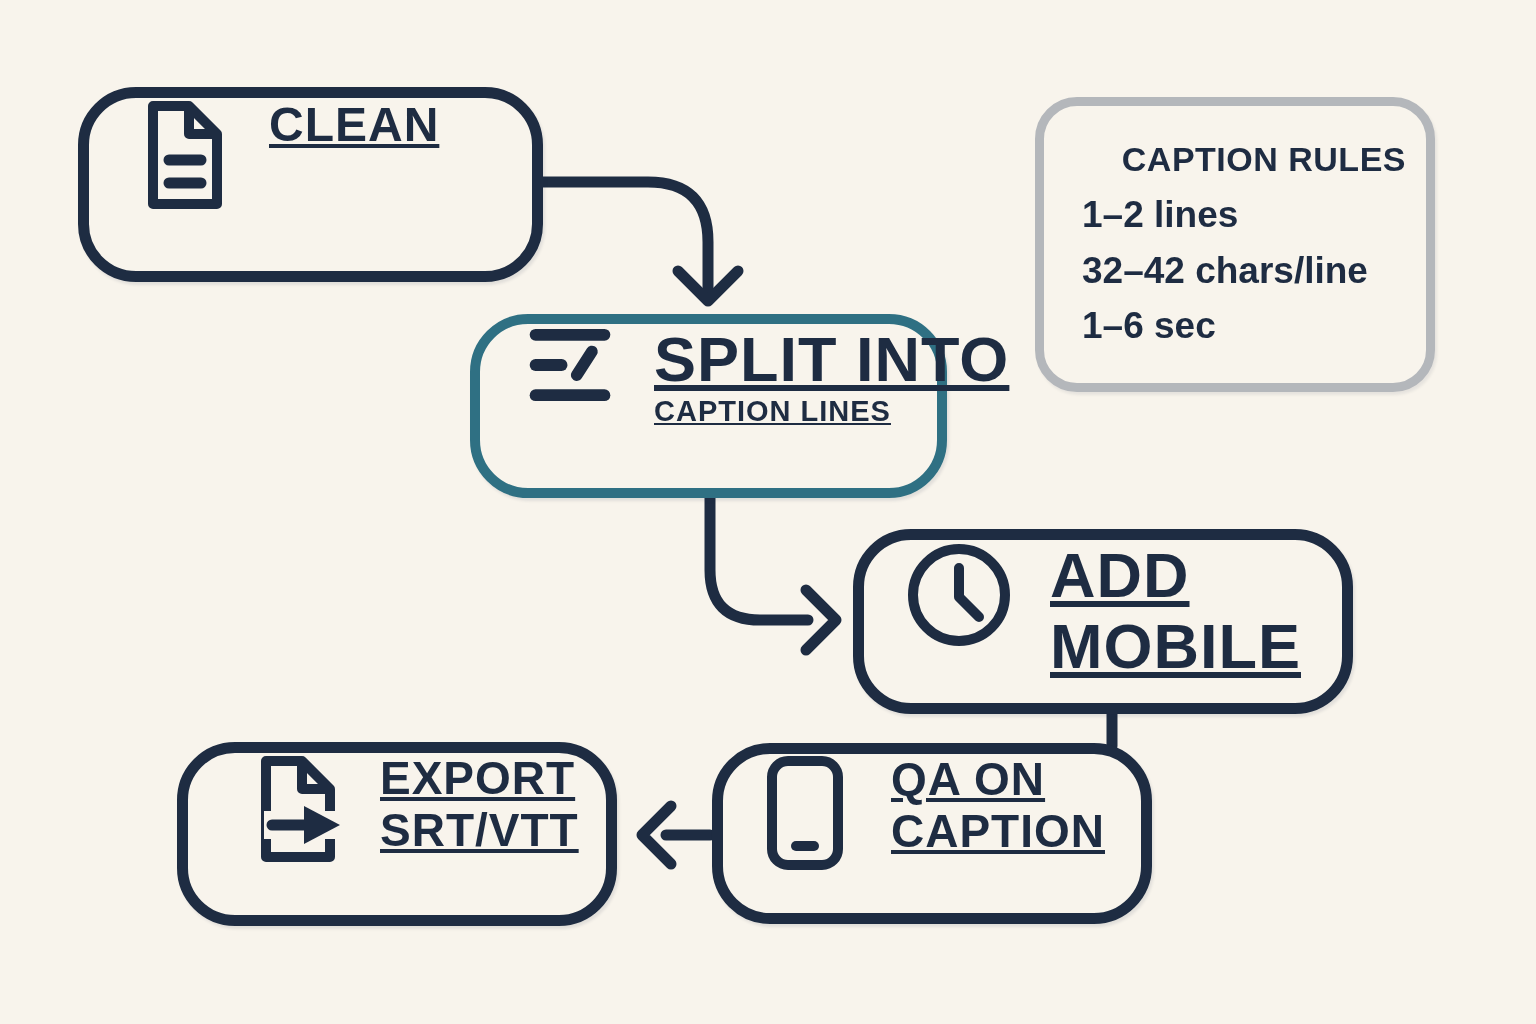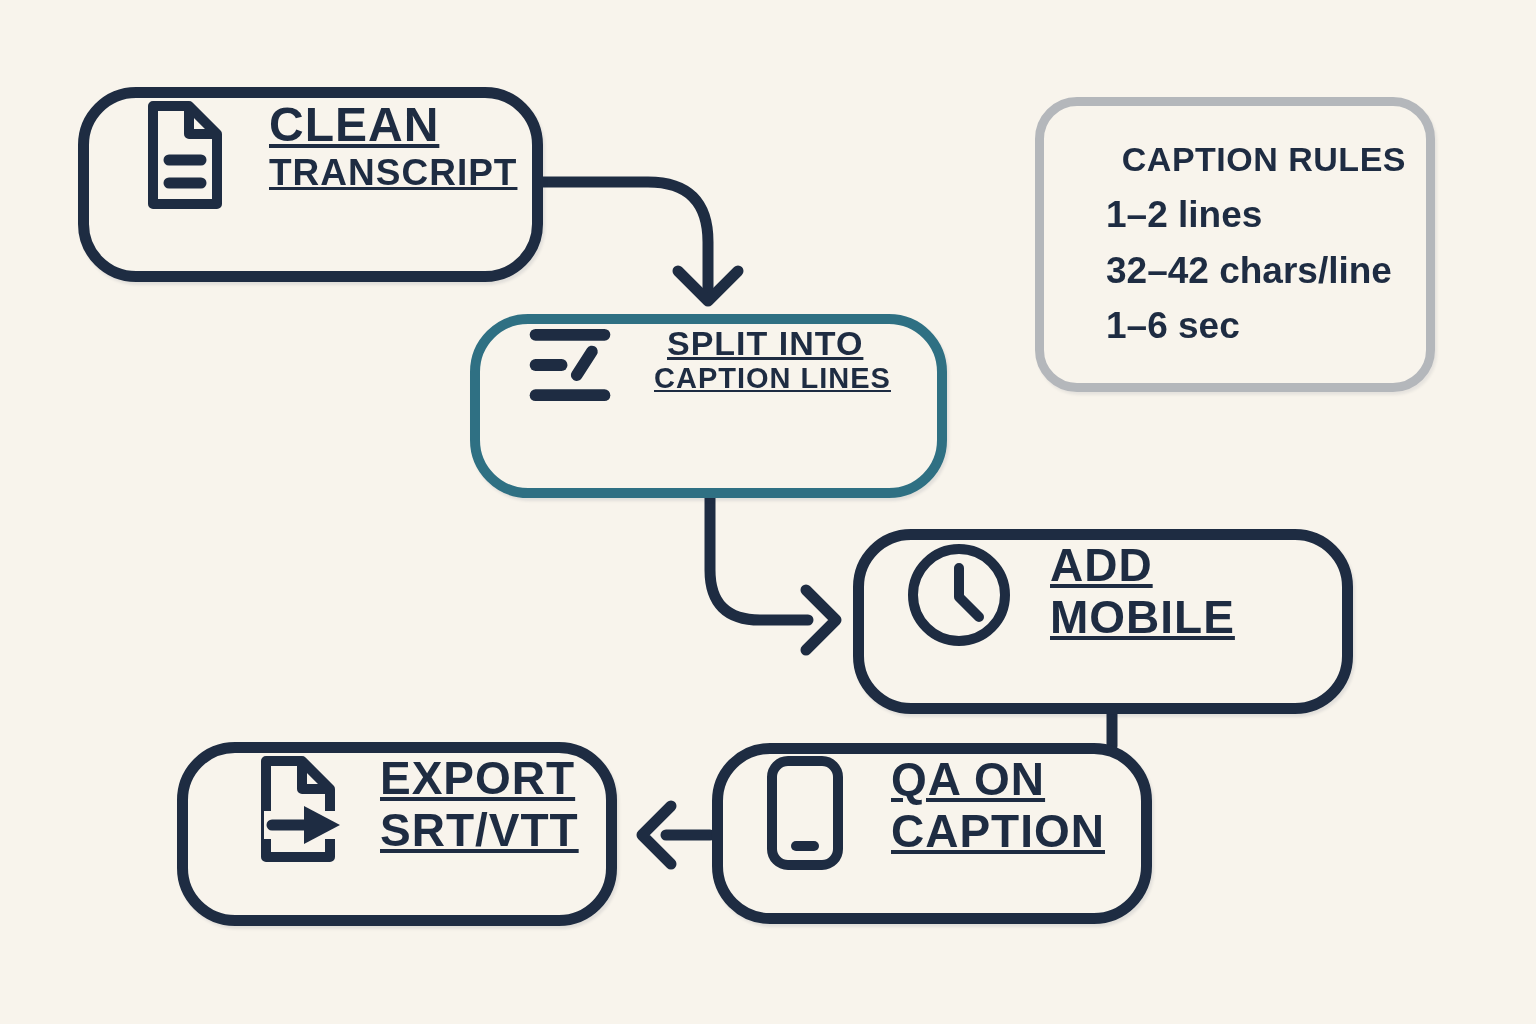--- a/index.html
+++ b/index.html
@@ -24,45 +24,45 @@
   .icon{flex:0 0 auto;display:flex;align-items:center;justify-content:center;color:#1e2c42;}
   .icon svg{display:block;}
 
   
   #node-clean{left:78px;top:87px;width:465px;height:195px;padding-left:44px;gap:36px;}
   #node-clean .t1{font-size:48px;}
   #node-clean .t2{font-size:37px;}
 
   
   #node-split{left:470px;top:314px;width:477px;height:184px;border-color:#2f7083;border-width:10px;padding-left:48px;gap:42px;}
-  #node-split .t1{font-size:34px;margin-left:13px;}
+  #node-split .t1{font-size:63px;}
   #node-split .t2{font-size:29px;}
 
   
   #node-timings{left:853px;top:529px;width:500px;height:185px;padding-left:40px;gap:36px;}
-  #node-timings .t1,#node-timings .t2{font-size:46px;}
+  #node-timings .t1,#node-timings .t2{font-size:63px;}
 
   
   #node-qa{left:712px;top:743px;width:440px;height:181px;padding-left:42px;gap:46px;}
   #node-qa .t1,#node-qa .t2{font-size:46px;}
 
   
   #node-export{left:177px;top:742px;width:440px;height:184px;padding-left:60px;gap:28px;}
   #node-export .t1,#node-export .t2{font-size:46px;}
 
   
   #rules-panel{
     position:absolute;z-index:2;box-sizing:border-box;
     left:1035px;top:97px;width:400px;height:295px;
     background:#f8f4ec;border:9px solid #b4b7bb;border-radius:42px;
     padding:34px 20px 20px 38px;
     box-shadow:2px 3px 3px rgba(30,44,66,0.08);
   }
   #rules-panel .rules-title{font-size:34px;font-weight:700;letter-spacing:0.5px;margin-bottom:8px;white-space:nowrap;text-align:right;}
-  #rules-panel .rule-item{font-size:37px;font-weight:700;line-height:1.5;white-space:nowrap;margin-left:24px;}
+  #rules-panel .rule-item{font-size:37px;font-weight:700;line-height:1.5;white-space:nowrap;}
 </style>
 </head>
 <body>
 
 <div class="canvas">
 
   <svg class="connectors" width="1536" height="1024" viewBox="0 0 1536 1024">
     <g stroke="#1e2c42" stroke-width="11" fill="none" stroke-linecap="round" stroke-linejoin="round">
       <g>
         <path d="M543 182 H648 Q708 182 708 242 V288"></path>
@@ -86,21 +86,20 @@
     <span class="icon">
       <svg width="100" height="114" viewBox="0 0 100 114" stroke="currentColor">
         <path d="M20 8 H56 L84 36 V106 H20 Z" fill="none" stroke-width="10" stroke-linejoin="round"></path>
         <path d="M56 8 V36 H84" fill="none" stroke-width="10" stroke-linejoin="round"></path>
         <line x1="36" y1="62" x2="68" y2="62" stroke-width="11" stroke-linecap="round"></line>
         <line x1="36" y1="85" x2="68" y2="85" stroke-width="11" stroke-linecap="round"></line>
       </svg>
     </span>
     <span class="txt">
       <span class="t1">CLEAN</span>
-      <span class="t2">TRANSCRIPT</span>
     </span>
   </div>
 
   <div class="node" id="node-split">
     <span class="icon">
       <svg width="84" height="82" viewBox="0 0 100 96" stroke="currentColor">
         <line x1="9" y1="12" x2="91" y2="12" stroke-width="14" stroke-linecap="round"></line>
         <line x1="9" y1="48" x2="40" y2="48" stroke-width="14" stroke-linecap="round"></line>
         <line x1="58" y1="60" x2="76" y2="32" stroke-width="14" stroke-linecap="round"></line>
         <line x1="9" y1="84" x2="91" y2="84" stroke-width="14" stroke-linecap="round"></line>

